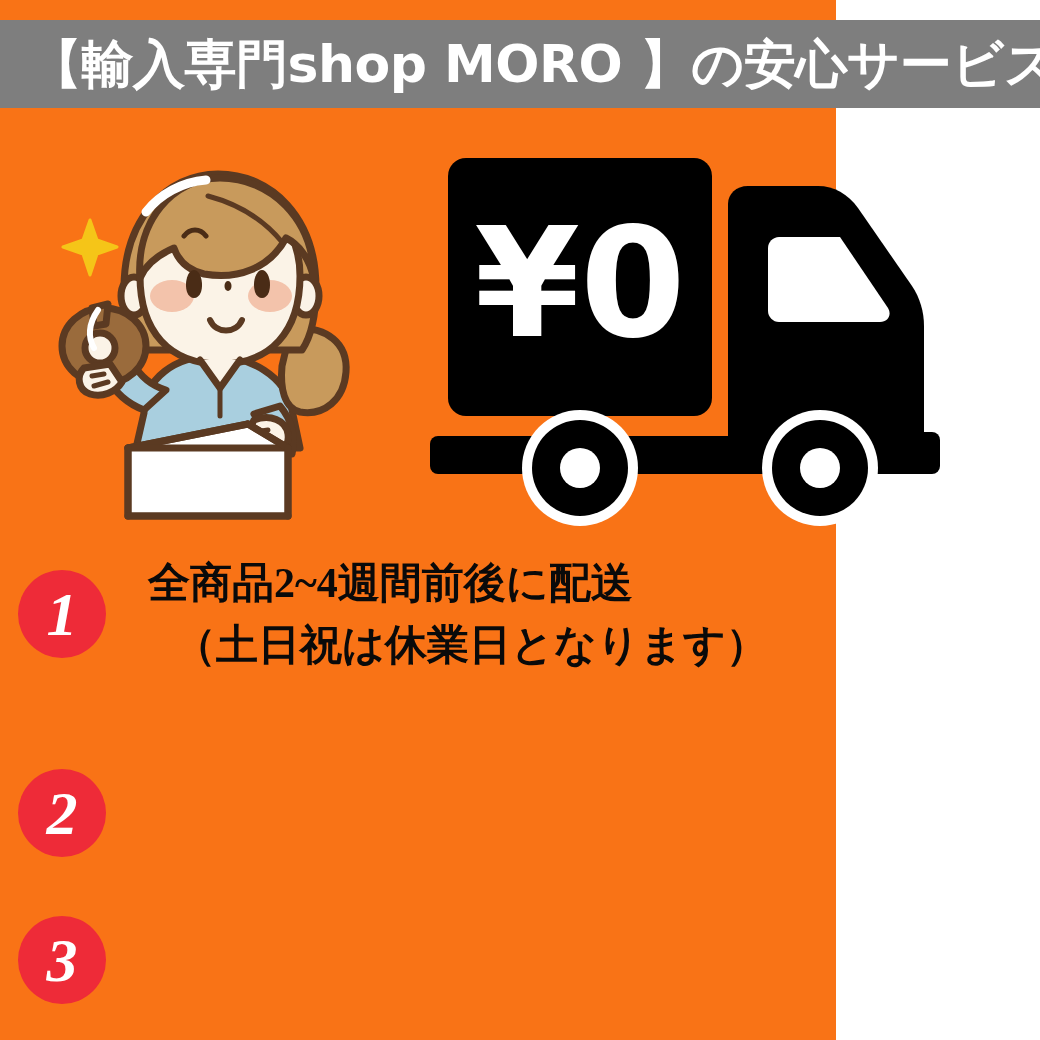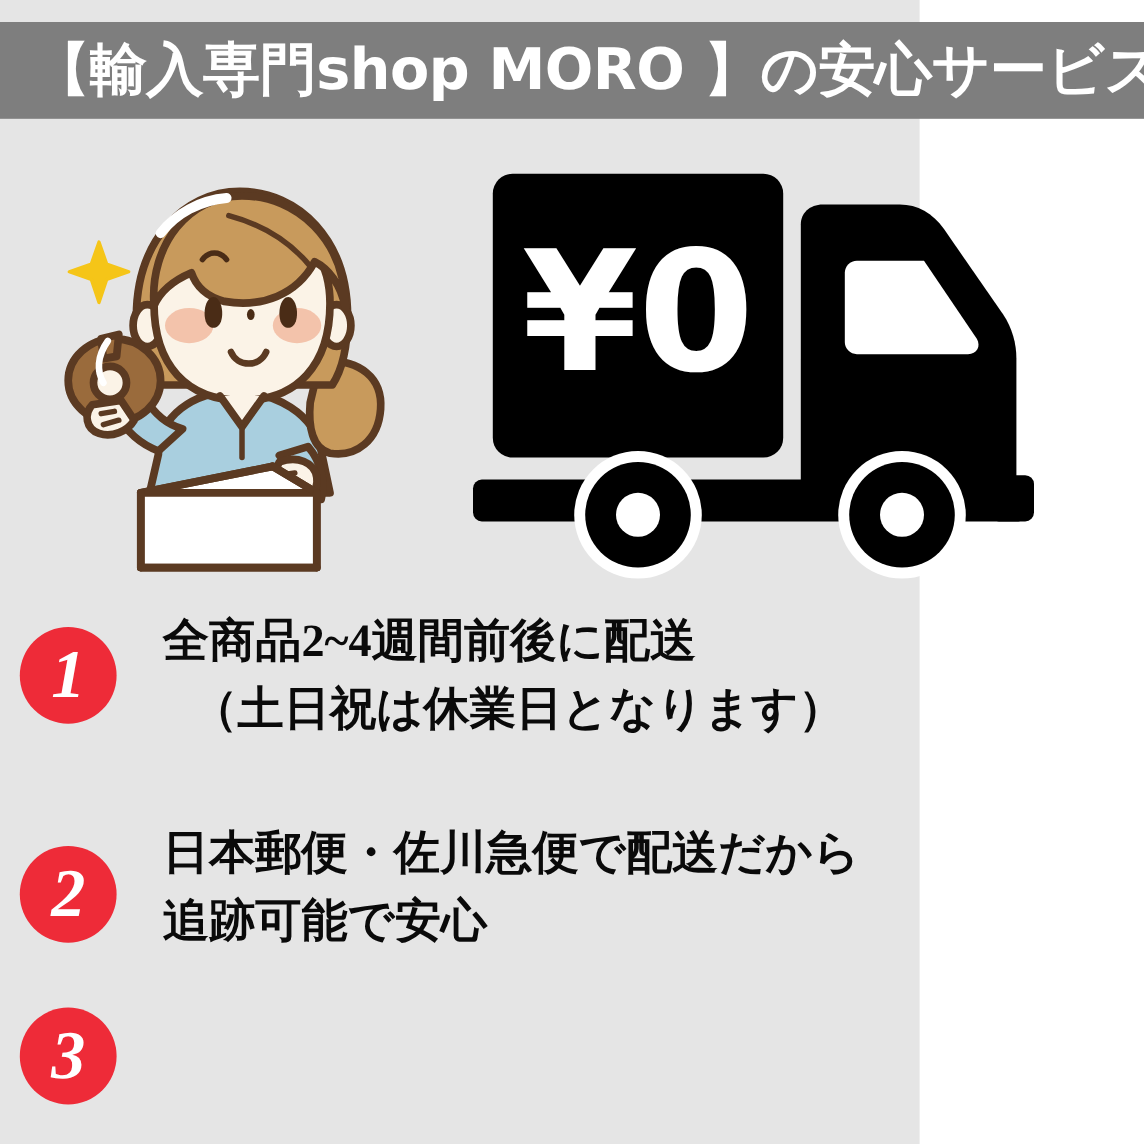--- a/index.html
+++ b/index.html
@@ -13,21 +13,21 @@
     height: 1040px;
     overflow: hidden;
     font-family: "Liberation Serif", "DejaVu Serif", serif;
     position: relative;
   }
 
   #page {
     position: relative;
     width: 836px;
     height: 1040px;
-    background: #e5e5e5;
+    background: #f97316;
   }
 
   
   .header-band {
     position: absolute;
     left: 0;
     top: 20px;
     width: 1040px;
     height: 88px;
     background: #7e7e7e;
@@ -255,24 +255,20 @@
     <div class="point-row" id="row-1">
       <div class="badge">1</div>
       <div class="point-text">
         <span class="ln1">全商品2~4週間前後に配送</span>
         <span class="ln2">（土日祝は休業日となります）</span>
       </div>
     </div>
 
     <div class="point-row" id="row-2">
       <div class="badge">2</div>
-      <div class="point-text">
-        <span class="ln1">日本郵便・佐川急便で配送だから</span>
-        <span class="ln2">追跡可能で安心</span>
-      </div>
     </div>
 
     <div class="point-row" id="row-3">
       <div class="badge">3</div>
     </div>
 
   </div>
 </div>
 
 </body></html>

